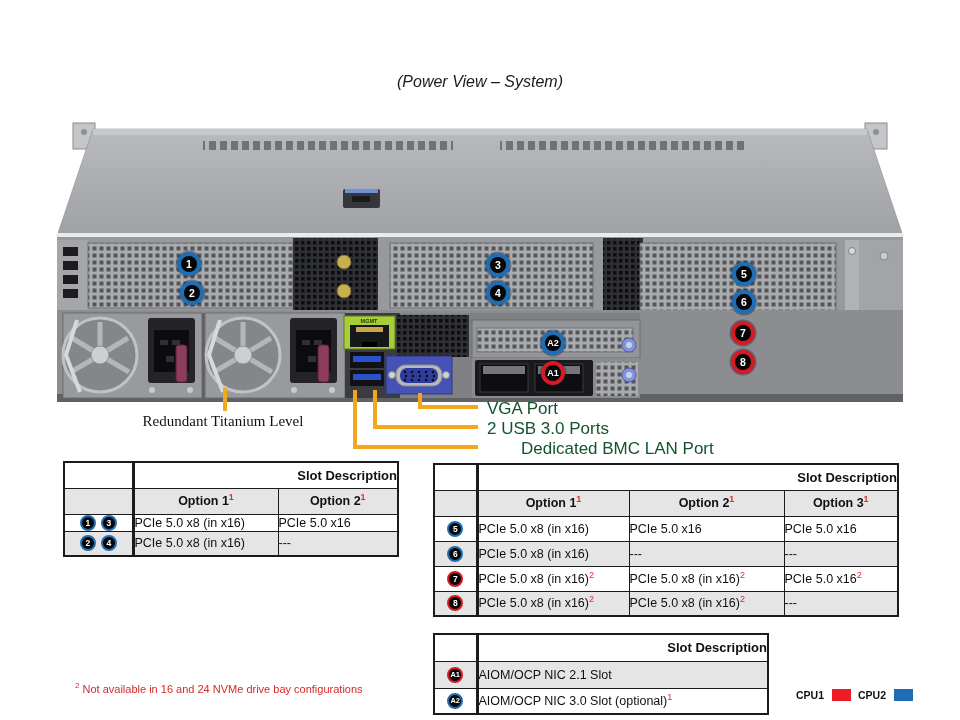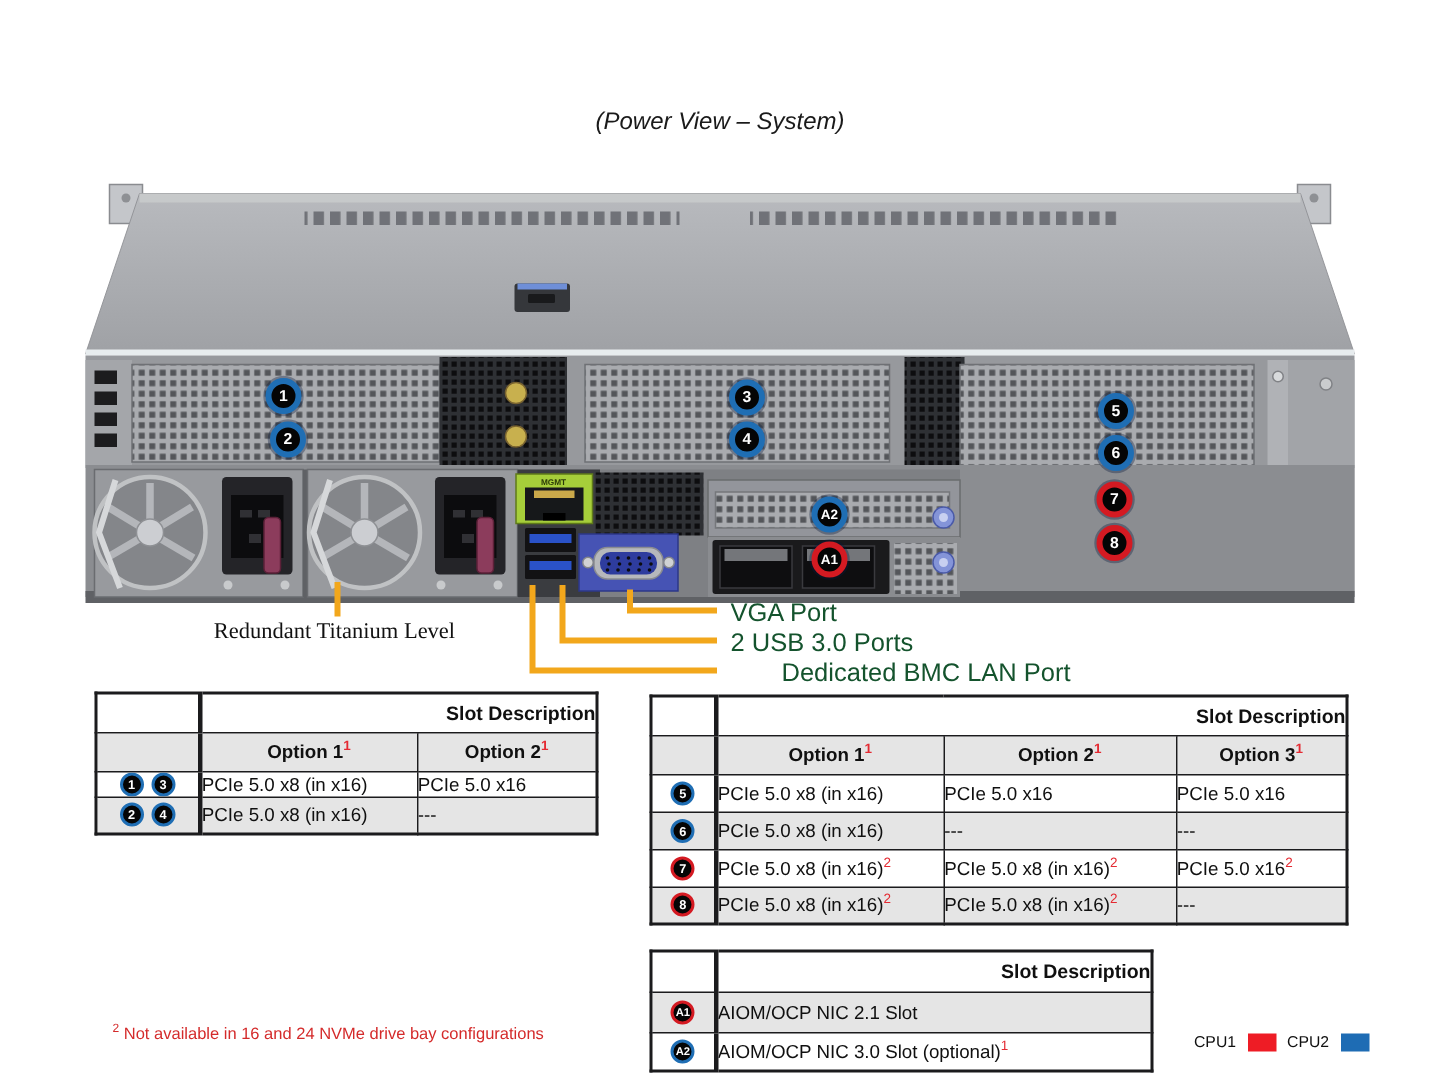--- a/index.html
+++ b/index.html
@@ -33,21 +33,21 @@
   .tbadge{display:inline-block;width:12px;height:12px;border-radius:50%;background:#050505;
           color:#fff;font-size:8.5px;font-weight:bold;line-height:12px;text-align:center;
           vertical-align:middle;}
   .tbadge.blue{border:2.5px solid #1f6eb4;}
   .tbadge.red{border:2.5px solid #d41a22;}
   .tbadge + .tbadge{margin-left:5px;}
   
   .foot{color:#d42a2a;font-size:11px;white-space:nowrap;}
   .foot sup{font-size:8px;}
   
-  .legend{left:796px;top:689px;display:flex;align-items:center;font-size:10.5px;font-weight:normal;color:#101010;}
+  .legend{left:796px;top:689px;display:flex;align-items:center;font-size:10.5px;font-weight:bold;color:#101010;}
   .sw{display:inline-block;width:19px;height:12px;margin:0 7px 0 8px;}
   .sw.c1{background:#ee1c25;}
   .sw.c2{background:#1e6cb4;margin-right:0;}
 </style>
 </head>
 <body>
 
 <div class="stage">
 
   <div class="abs title">(Power View – System)</div>

